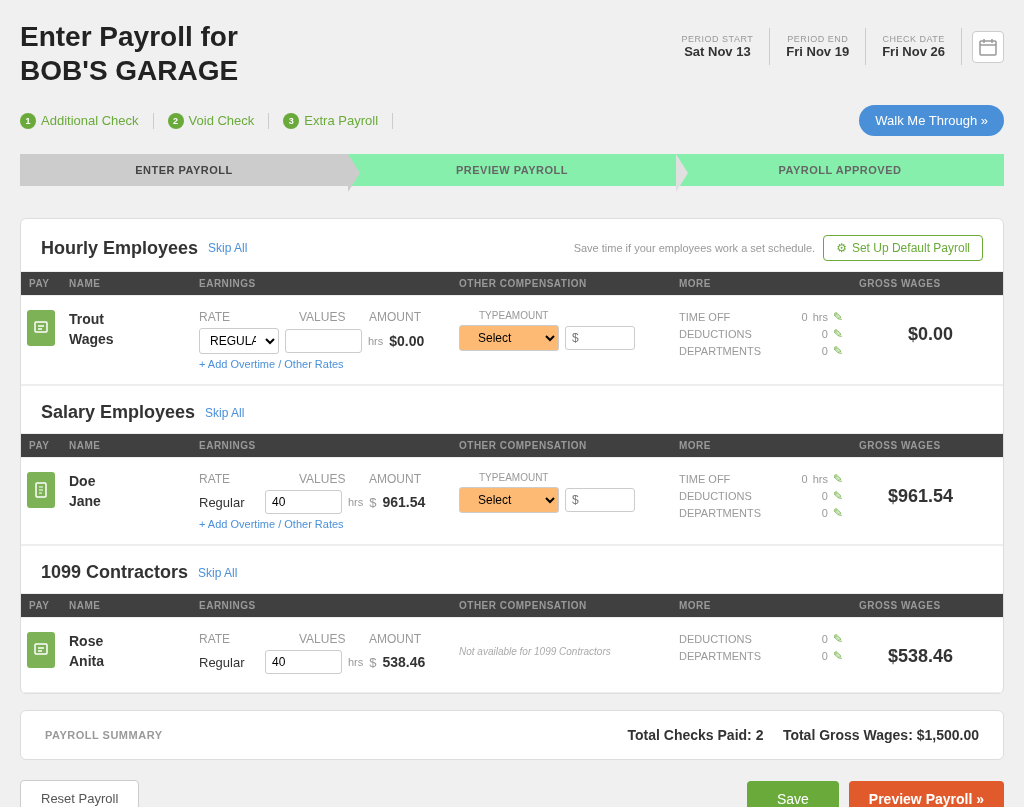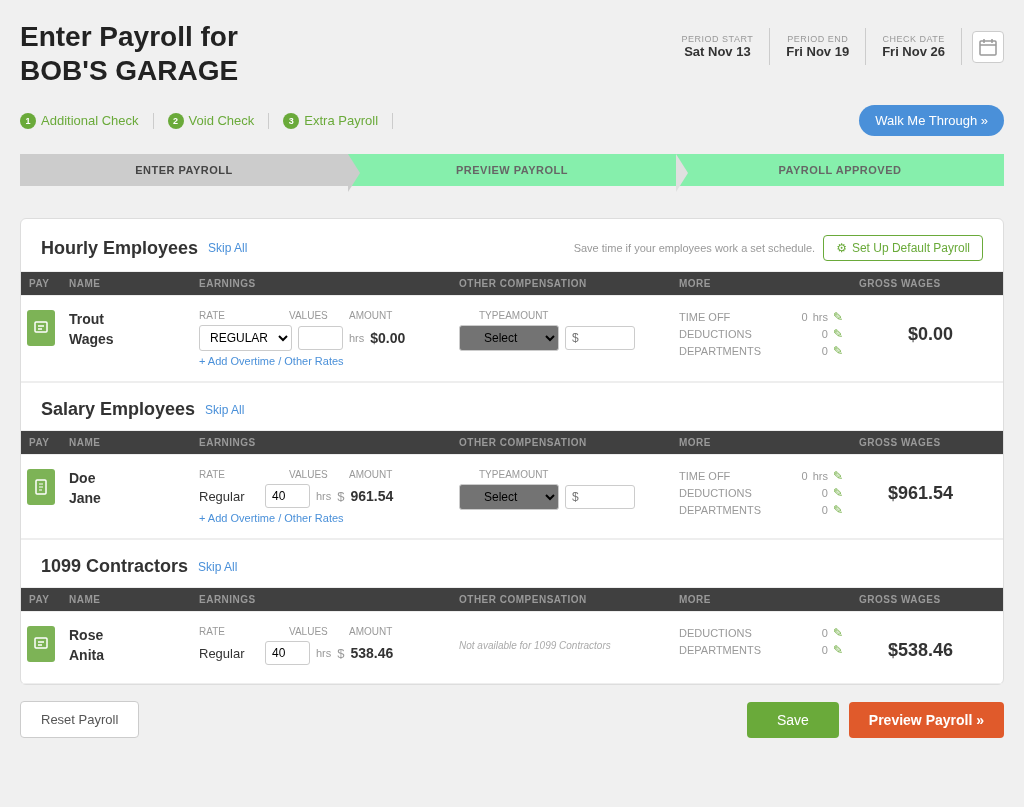--- a/index.html
+++ b/index.html
@@ -43,33 +43,33 @@
     .set-default-hint { font-size: 11px; color: #999; margin-right: 8px; }
     .table-header { display: grid; grid-template-columns: 40px 130px 260px 220px 180px 110px; background: #404040; border-bottom: 1px solid #eee; border-top: 1px solid #eee; }
     .table-header-cell { padding: 6px 8px; font-size: 10px; font-weight: bold; color: #999; text-transform: uppercase; letter-spacing: 0.5px; }
 
     
     .employee-row { display: grid; grid-template-columns: 40px 130px 260px 220px 180px 110px; border-bottom: 1px solid #eee; align-items: start; padding: 10px 0; }
     .pay-cell { display: flex; align-items: flex-start; justify-content: center; padding-top: 4px; }
     .pay-icon { width: 28px; height: 36px; background: #7db356; border-radius: 3px; display: flex; align-items: center; justify-content: center; color: white; font-size: 14px; }
     .name-cell { padding: 4px 8px; font-size: 14px; font-weight: bold; color: #333; line-height: 1.4; }
     .earnings-cell { padding: 4px 8px; }
-    .earnings-sub-header { display: flex; font-size: 10px; color: #999; text-transform: uppercase; margin-bottom: 4px; }
+    .earnings-sub-header { display: flex; gap: 10px; font-size: 12px; color: #999; text-transform: uppercase; margin-bottom: 4px; }
     .earnings-sub-header span:first-child { width: 90px; }
     .earnings-sub-header span:nth-child(2) { width: 60px; }
     .earnings-inputs { display: flex; align-items: center; gap: 6px; margin-bottom: 4px; }
     .rate-select { border: 1px solid #ccc; border-radius: 3px; padding: 4px 6px; font-size: 12px; background: white; min-width: 80px; }
-    .hrs-input { border: 1px solid #ccc; border-radius: 3px; padding: 4px 6px; font-size: 12px; width: 45px; }
+    .hrs-input { border: 1px solid #ccc; border-radius: 3px; padding: 4px 6px; font-size: 12px; width: 77px; }
     .hrs-label { font-size: 11px; color: #999; }
     .amount-val { font-size: 14px; font-weight: bold; color: #333; min-width: 55px; }
     .add-overtime { color: #4a90d9; font-size: 11px; cursor: pointer; }
     .other-comp-cell { padding: 4px 8px; }
     .other-comp-sub { display: flex; gap: 0; font-size: 10px; color: #999; text-transform: uppercase; margin-bottom: 4px; margin-left: 20px; }
     .comp-inputs { display: flex; align-items: center; gap: 6px; }
-    .comp-select { border: 1px solid #ccc; border-radius: 3px; padding: 4px 20px; font-size: 12px; background: #737373; min-width: 100px; }
+    .comp-select { border: 1px solid #ccc; border-radius: 3px; padding: 4px 14px; font-size: 12px; background: #fdba74; min-width: 100px; }
     .comp-dollar { border: 1px solid #ccc; border-radius: 3px; padding: 4px 6px; font-size: 12px; width: 70px; }
     .na-text { font-size: 10px; color: #aaa; font-style: italic; margin-top: 14px; }
     .more-cell { padding: 4px 8px; }
     .more-row { display: flex; align-items: center; justify-content: space-between; margin-bottom: 3px; font-size: 11px; color: #999; }
     .more-row-label { width: 80px; }
     .more-row-val { display: flex; align-items: center; gap: 5px; }
     .edit-icon { color: #6aaa3a; font-size: 12px; cursor: pointer; }
     .gross-cell { padding: 4px 8px; text-align: right; }
     .gross-amount { font-size: 18px; font-weight: bold; color: #333; margin-top: 14px; }
 
@@ -403,20 +403,30 @@
           </div>
         </div>
         <div class="gross-cell">
           <div class="gross-amount">$538.46</div>
         </div>
       </div>
     </div>
 
   </div>
 
+  <div class="summary-card">
+    <div class="summary-label">PAYROLL SUMMARY</div>
+    <div class="summary-values">
+      <span>Total Checks Paid:</span>
+      <span>2</span>
+      &nbsp;&nbsp;&nbsp;
+      <span>Total Gross Wages:</span>
+      <span>$1,500.00</span>
+    </div>
+  </div>
 
   <div class="footer-buttons">
     <button class="reset-btn">Reset Payroll</button>
     <div class="footer-right">
       <button class="save-btn">Save</button>
       <button class="preview-btn">Preview Payroll »</button>
     </div>
   </div>
 </div>
 

